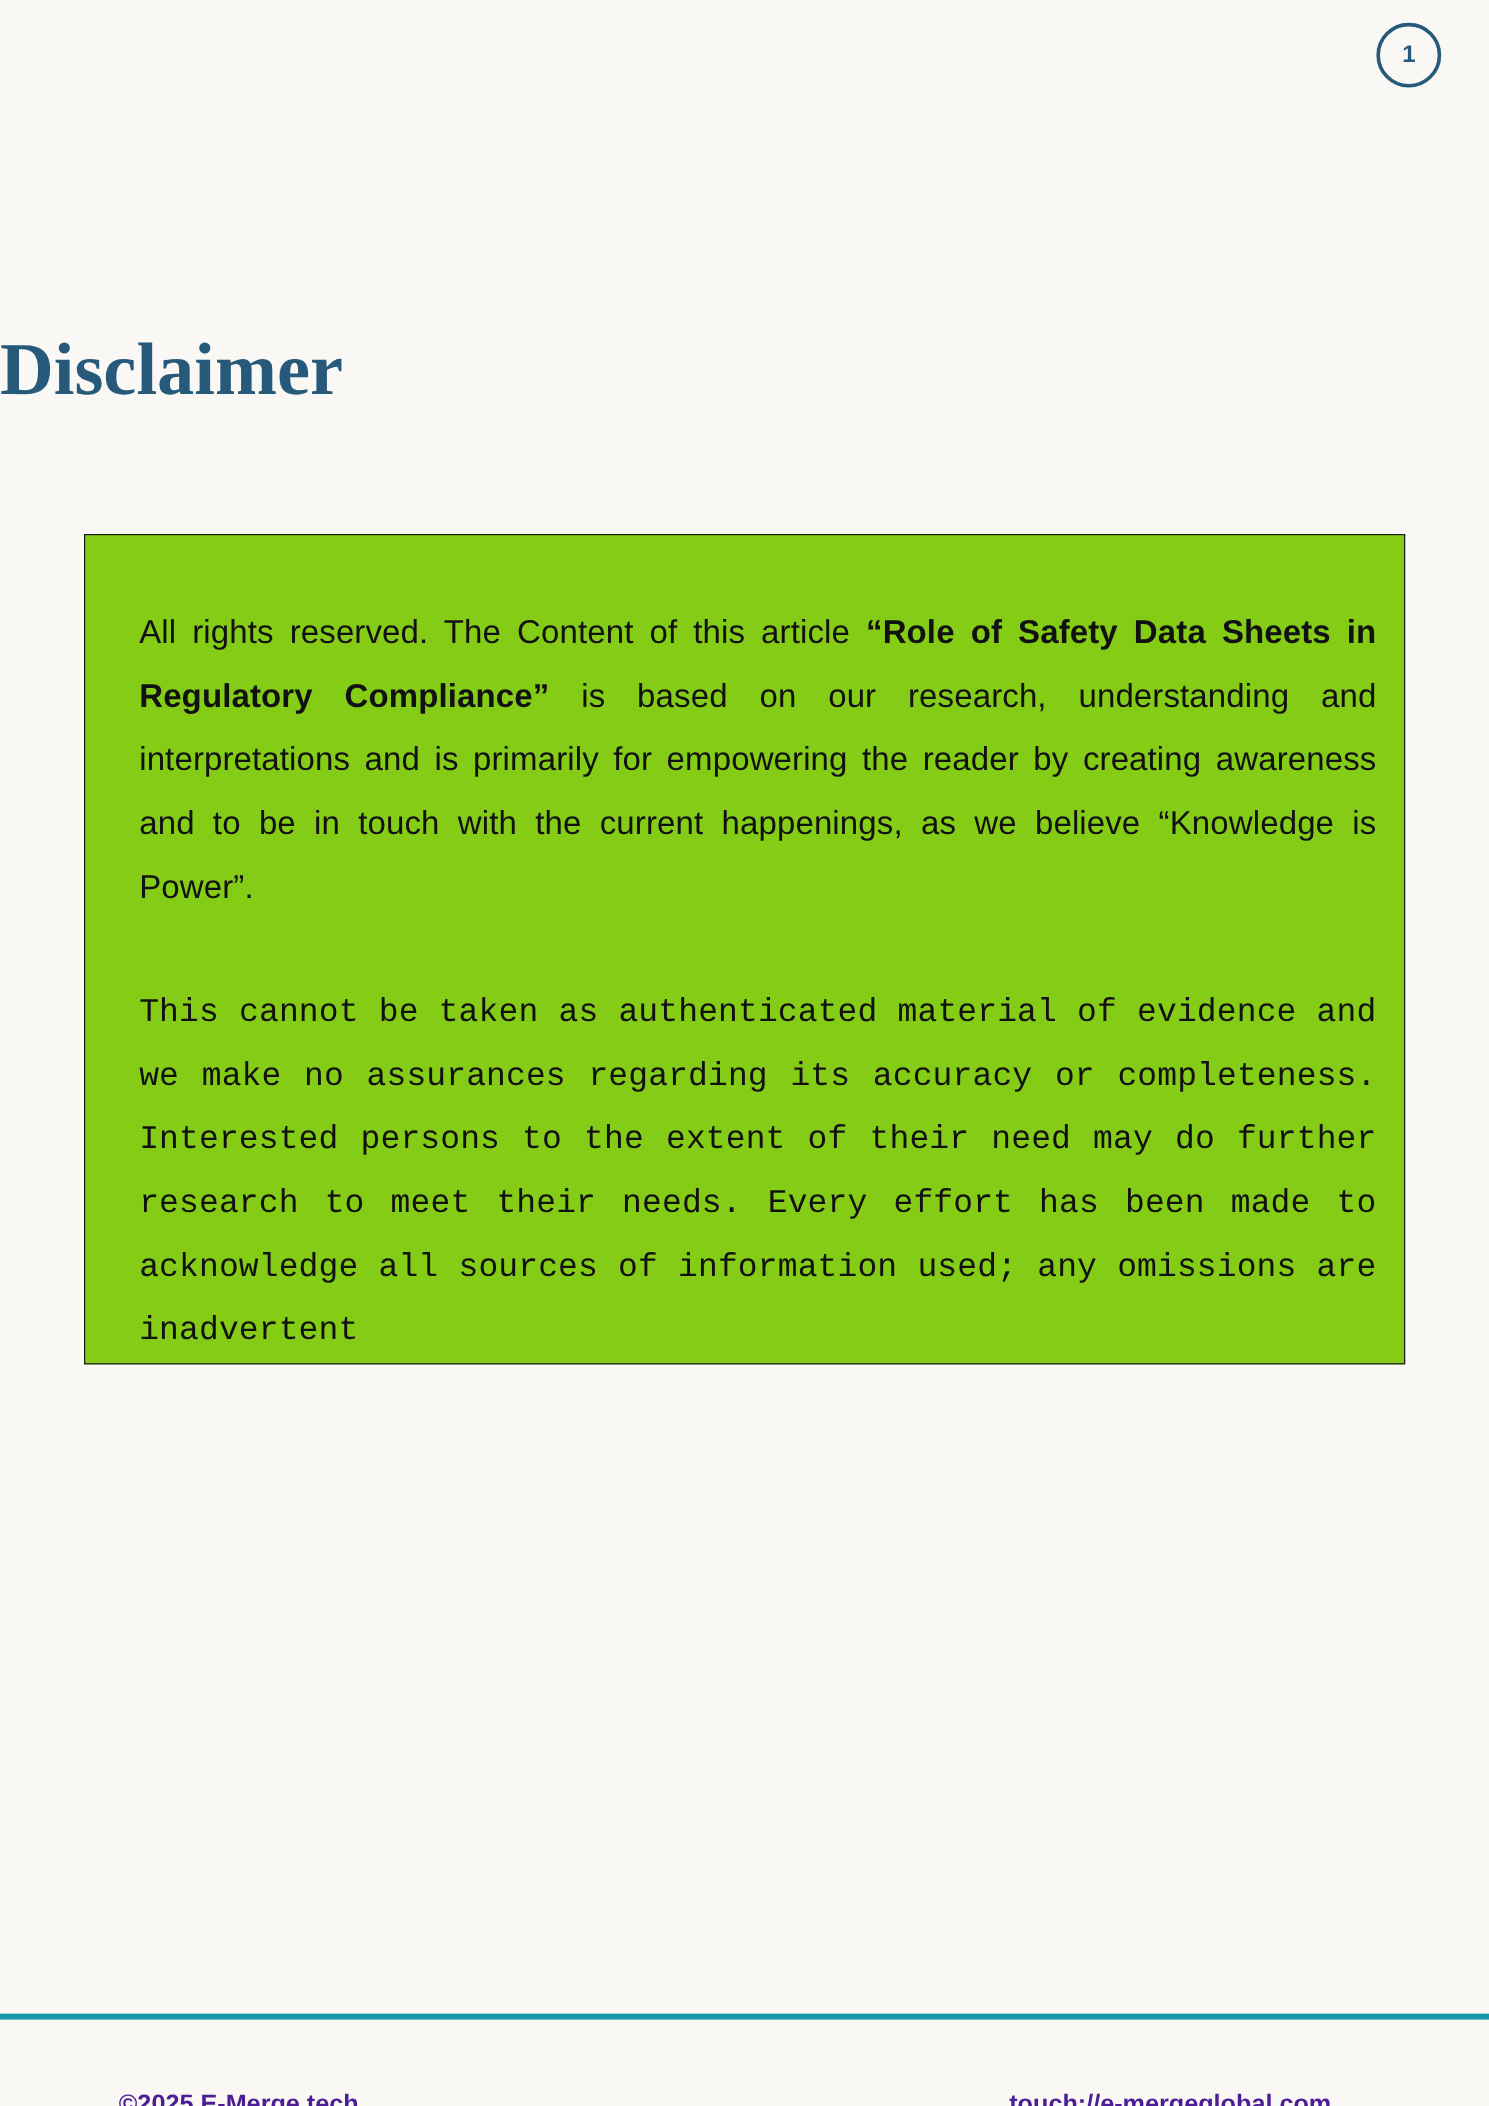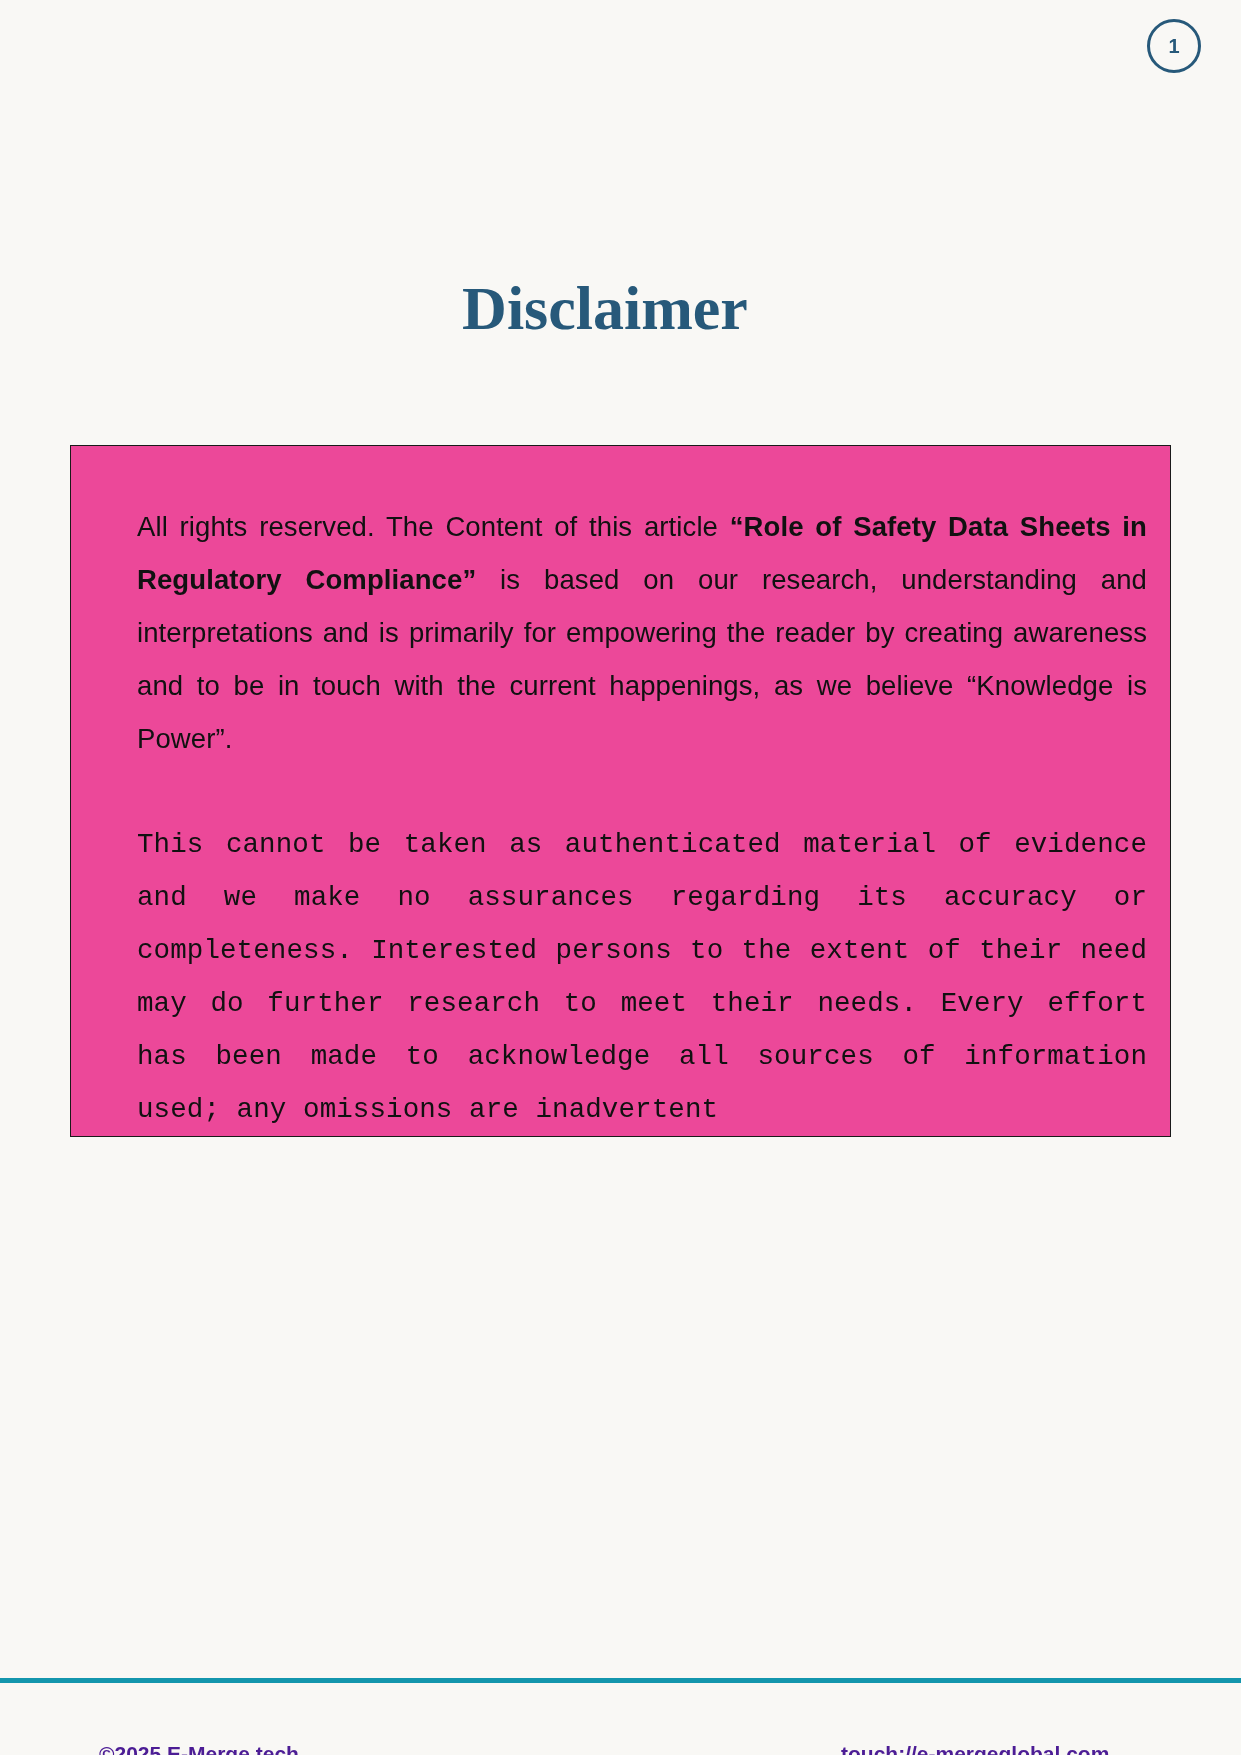--- a/index.html
+++ b/index.html
@@ -29,38 +29,37 @@
       color: #27597a;
       font-weight: bold;
       font-size: 20px;
       font-family: "Liberation Sans", sans-serif;
     }
     .title {
       position: absolute;
       left: 0;
       top: 268px;
       width: 1210px;
-      text-align: center;
       color: #27597a;
       font-family: "Liberation Serif", "DejaVu Serif", serif;
       font-weight: bold;
       font-size: 62px;
       line-height: 80px;
       margin: 0;
     }
     .disclaimer-box {
       position: absolute;
       left: 70px;
       top: 445px;
       width: 1101px;
       height: 692px;
       box-sizing: border-box;
-      background: #ec4899;
+      background: #84cc16;
       border: 1.5px solid #1a1a1a;
-      padding: 54px 23px 0 66px;
+      padding: 54px 23px 0 45px;
     }
     .para {
       margin: 0;
       color: #111;
       font-family: "Liberation Sans", "DejaVu Sans", sans-serif;
       font-size: 27.5px;
       line-height: 53px;
       text-align: justify;
       letter-spacing: 0.1px;
     }

